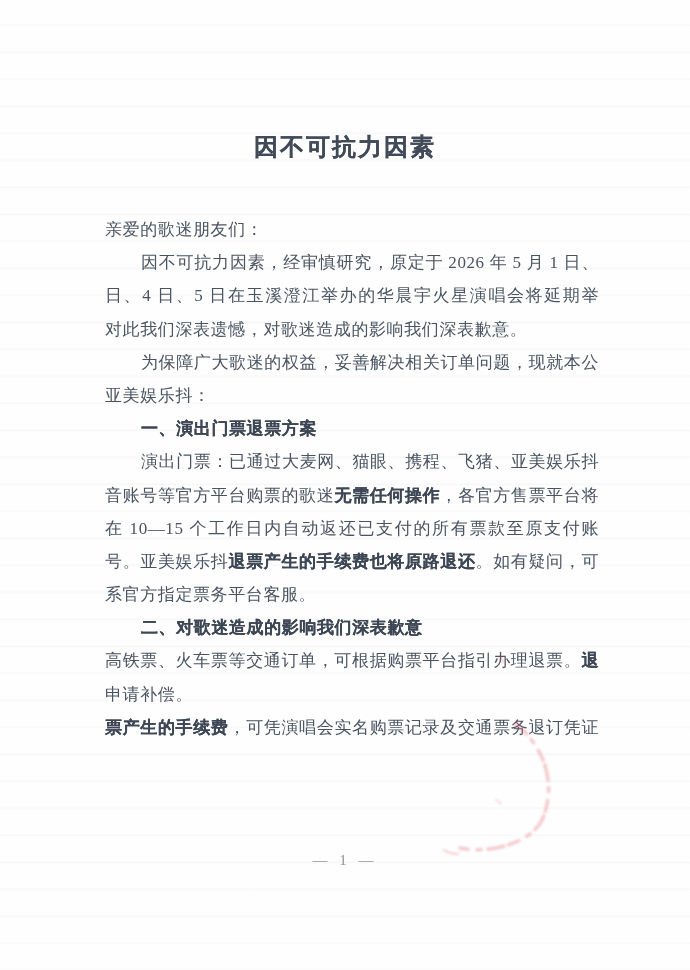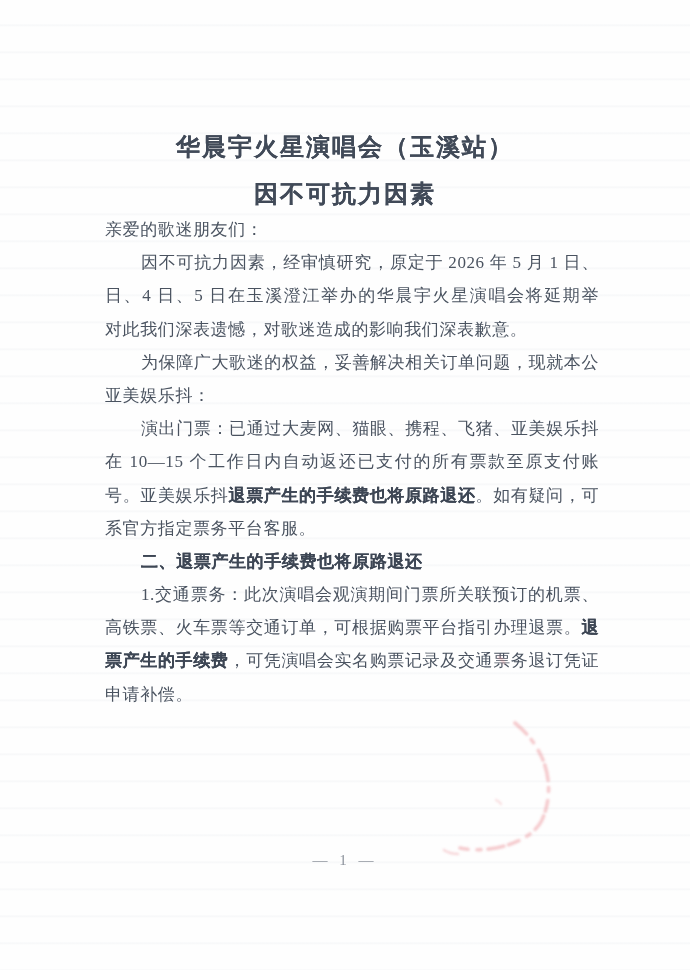--- a/index.html
+++ b/index.html
@@ -74,40 +74,40 @@
     color: #8d939c;
     letter-spacing: 4px;
   }
 </style>
 </head>
 <body>
 
 <div class="page">
 
   <div class="title-block">
-    <div class="title-line">华晨宇火星演唱会（玉溪站）</div>
     <div class="title-line">因不可抗力因素</div>
   </div>
 
   <div class="body-block" id="body-block">
       <div class="body-line l"><span>亲爱的歌迷朋友们：</span></div>
       <div class="body-line j ind"><span>因不可抗力因素，经审慎研究，原定于 2026 年 5 月 1 日、2</span></div>
       <div class="body-line j"><span>日、4 日、5 日在玉溪澄江举办的华晨宇火星演唱会将延期举行，</span></div>
       <div class="body-line l"><span>对此我们深表遗憾，对歌迷造成的影响我们深表歉意。</span></div>
       <div class="body-line j ind"><span>为保障广大歌迷的权益，妥善解决相关订单问题，现就本公</span></div>
       <div class="body-line l"><span>亚美娱乐抖：</span></div>
+      <div class="body-line l ind"><span class="b">一、演出门票退票方案</span></div>
       <div class="body-line j ind"><span>演出门票：已通过大麦网、猫眼、携程、飞猪、亚美娱乐抖</span></div>
+      <div class="body-line j"><span>音账号等官方平台购票的歌迷</span><span class="b">无需任何操作</span><span>，各官方售票平台将</span></div>
       <div class="body-line j"><span>在 10—15 个工作日内自动返还已支付的所有票款至原支付账</span></div>
       <div class="body-line j"><span>号。亚美娱乐抖</span><span class="b">退票产生的手续费也将原路退还</span><span>。如有疑问，可联</span></div>
       <div class="body-line l"><span>系官方指定票务平台客服。</span></div>
-      <div class="body-line l ind"><span class="b">二、退票产生的手续费也将原路退还</span></div>
-      <div class="body-line j ind"><span>1.交通票务：此次演唱会观演期间门票所关联预订的机票、</span></div>
+      <div class="body-line l ind"><span class="b">二、对歌迷造成的影响我们深表歉意</span></div>
       <div class="body-line j"><span>高铁票、火车票等交通订单，可根据购票平台指引办理退票。</span><span class="b">退</span></div>
+      <div class="body-line l"><span>申请补偿。</span></div>
       <div class="body-line j"><span class="b">票产生的手续费</span><span>，可凭演唱会实名购票记录及交通票务退订凭证</span></div>
-      <div class="body-line l"><span>申请补偿。</span></div>
     </div>
 
   <svg class="stamp" viewBox="0 0 280 240" xmlns="http://www.w3.org/2000/svg">
     <defs>
       <filter id="blurStamp" x="-20%" y="-20%" width="140%" height="140%">
         <feGaussianBlur stdDeviation="1.1"></feGaussianBlur>
       </filter>
     </defs>
     <g filter="url(#blurStamp)" fill="none" stroke-linecap="round">
       <path d="M 95 85 C 128 112 136 150 122 182 C 110 206 68 216 40 210" stroke-width="3.6" stroke-opacity="0.32" stroke-dasharray="16 7 4 9 11 5" stroke="#e4636e"></path>

